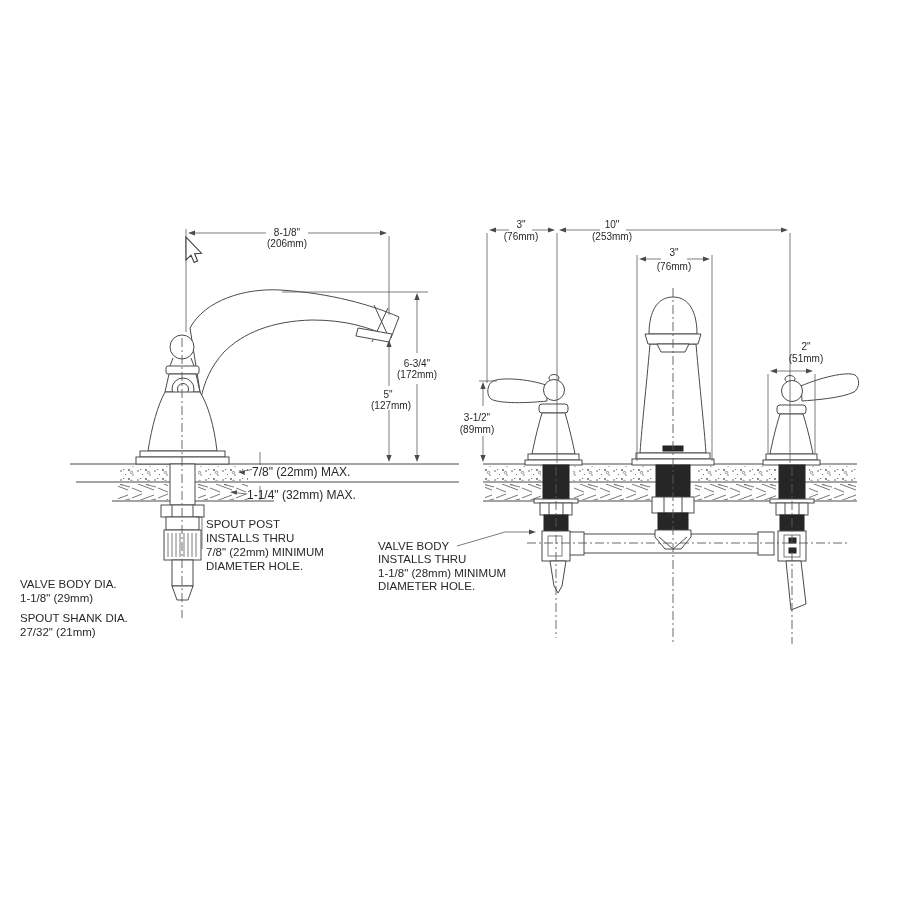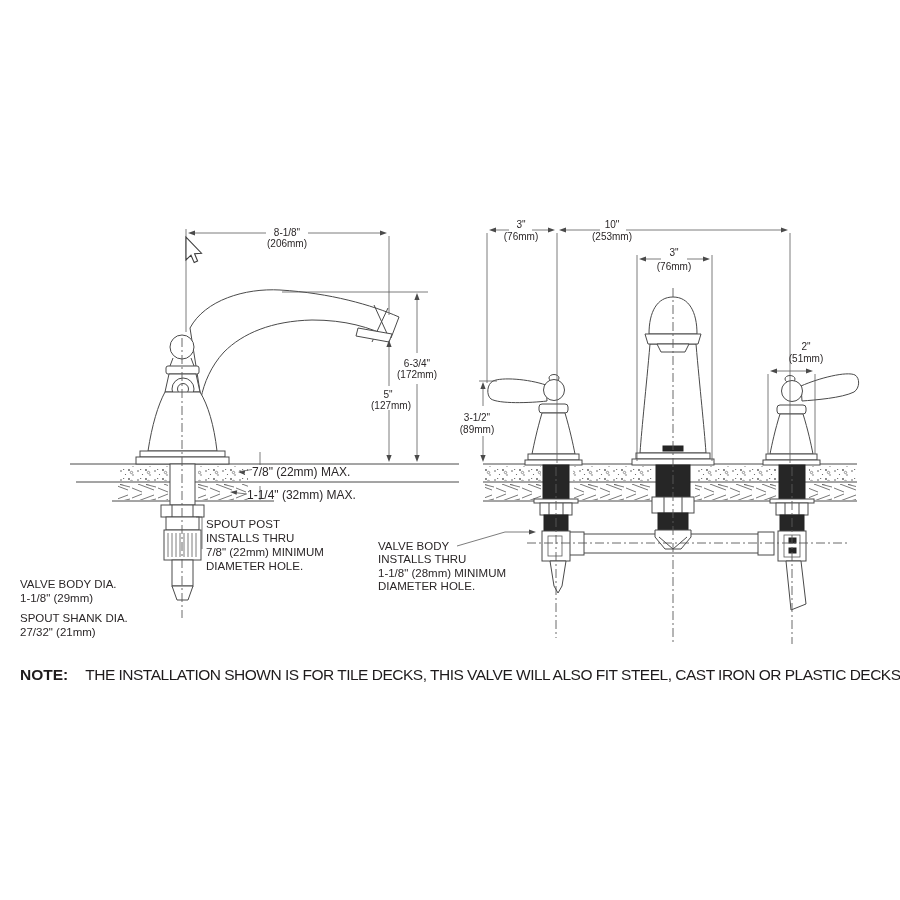--- a/index.html
+++ b/index.html
@@ -278,16 +278,13 @@
     <text class="t11" x="378" y="563">INSTALLS THRU</text>
     <text class="t11" x="378" y="577">1-1/8" (28mm) MINIMUM</text>
     <text class="t11" x="378" y="590">DIAMETER HOLE.</text>
   </g>
 
   <g>
     <path d="M186,237 L186,260 L191,255.2 L194.2,262.6 L197.6,261 L194.6,253.8 L201.5,253.2 Z" fill="#ffffff" stroke="#3c3c3c" stroke-width="1.1"></path>
   </g>
 </svg>
 
-<div class="note-row">
-  <span class="note-label">NOTE:</span><span>THE INSTALLATION SHOWN IS FOR TILE DECKS, THIS VALVE WILL ALSO FIT STEEL, CAST IRON OR PLASTIC DECKS</span>
 </div>
-</div>
 
 </body></html>

